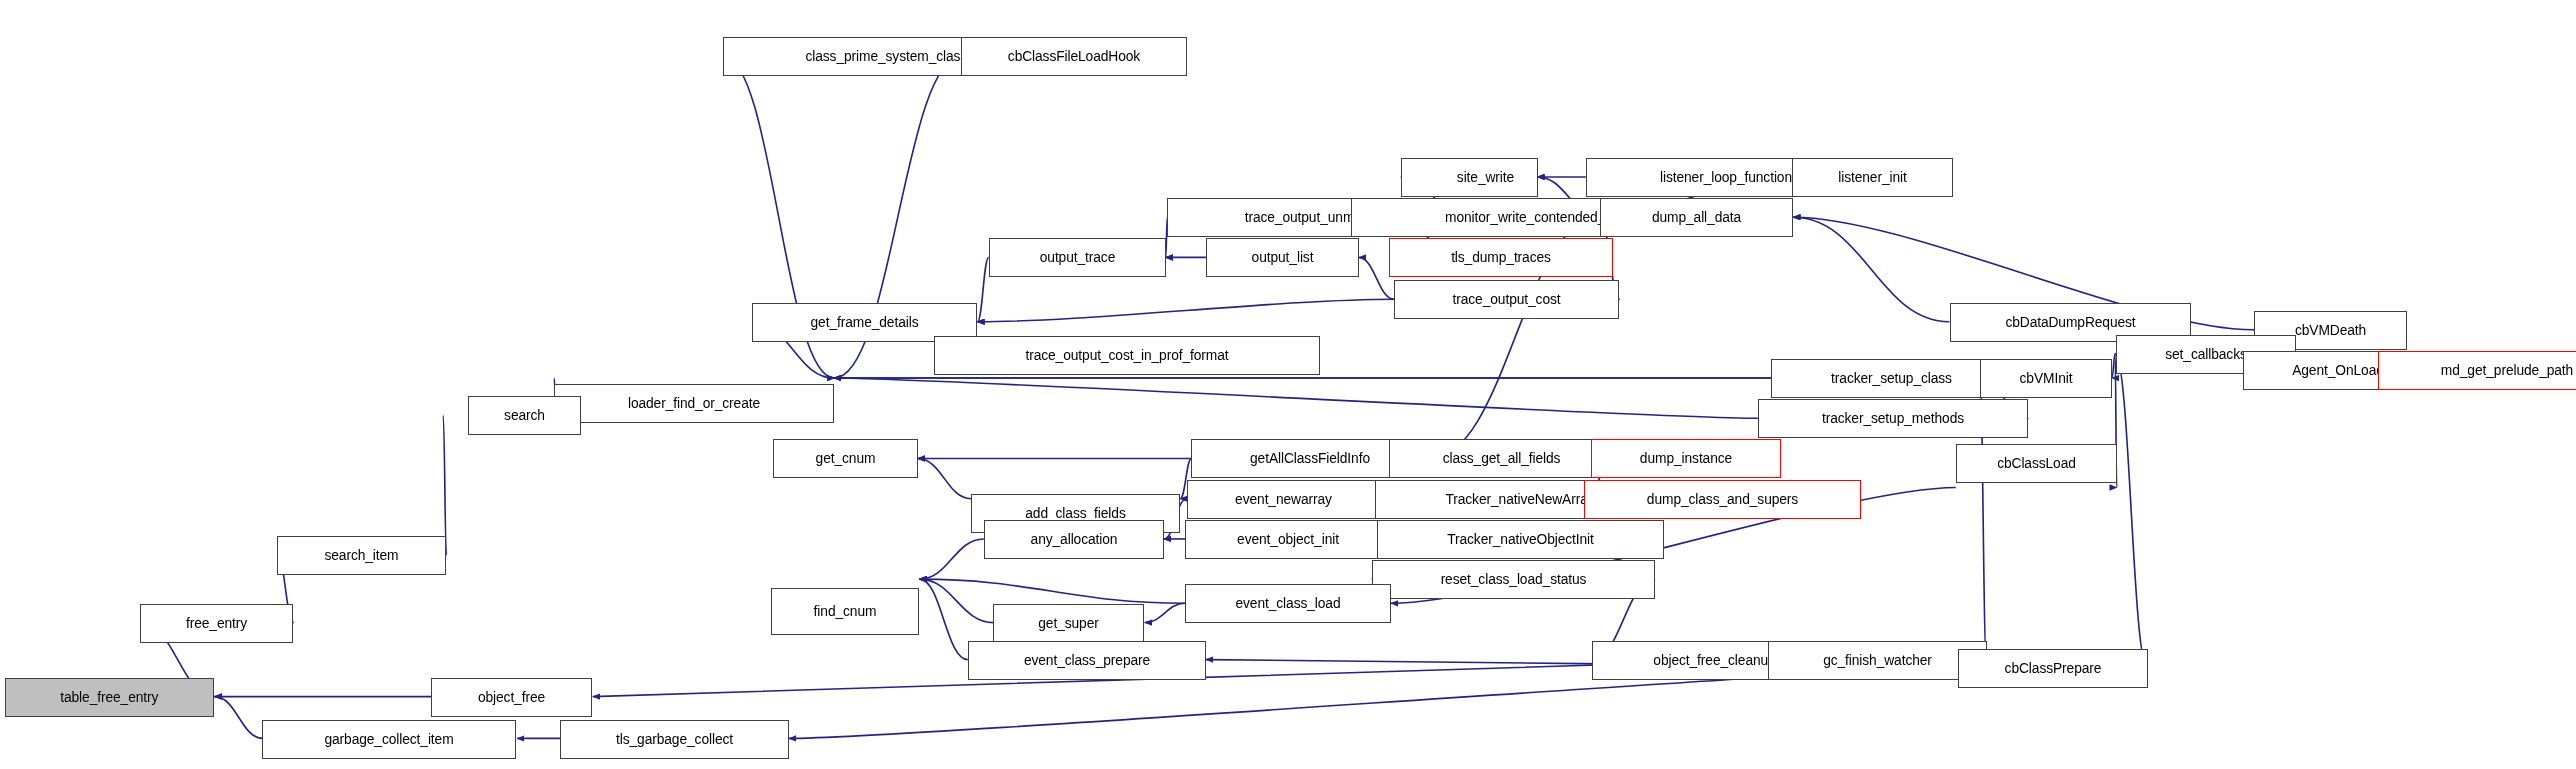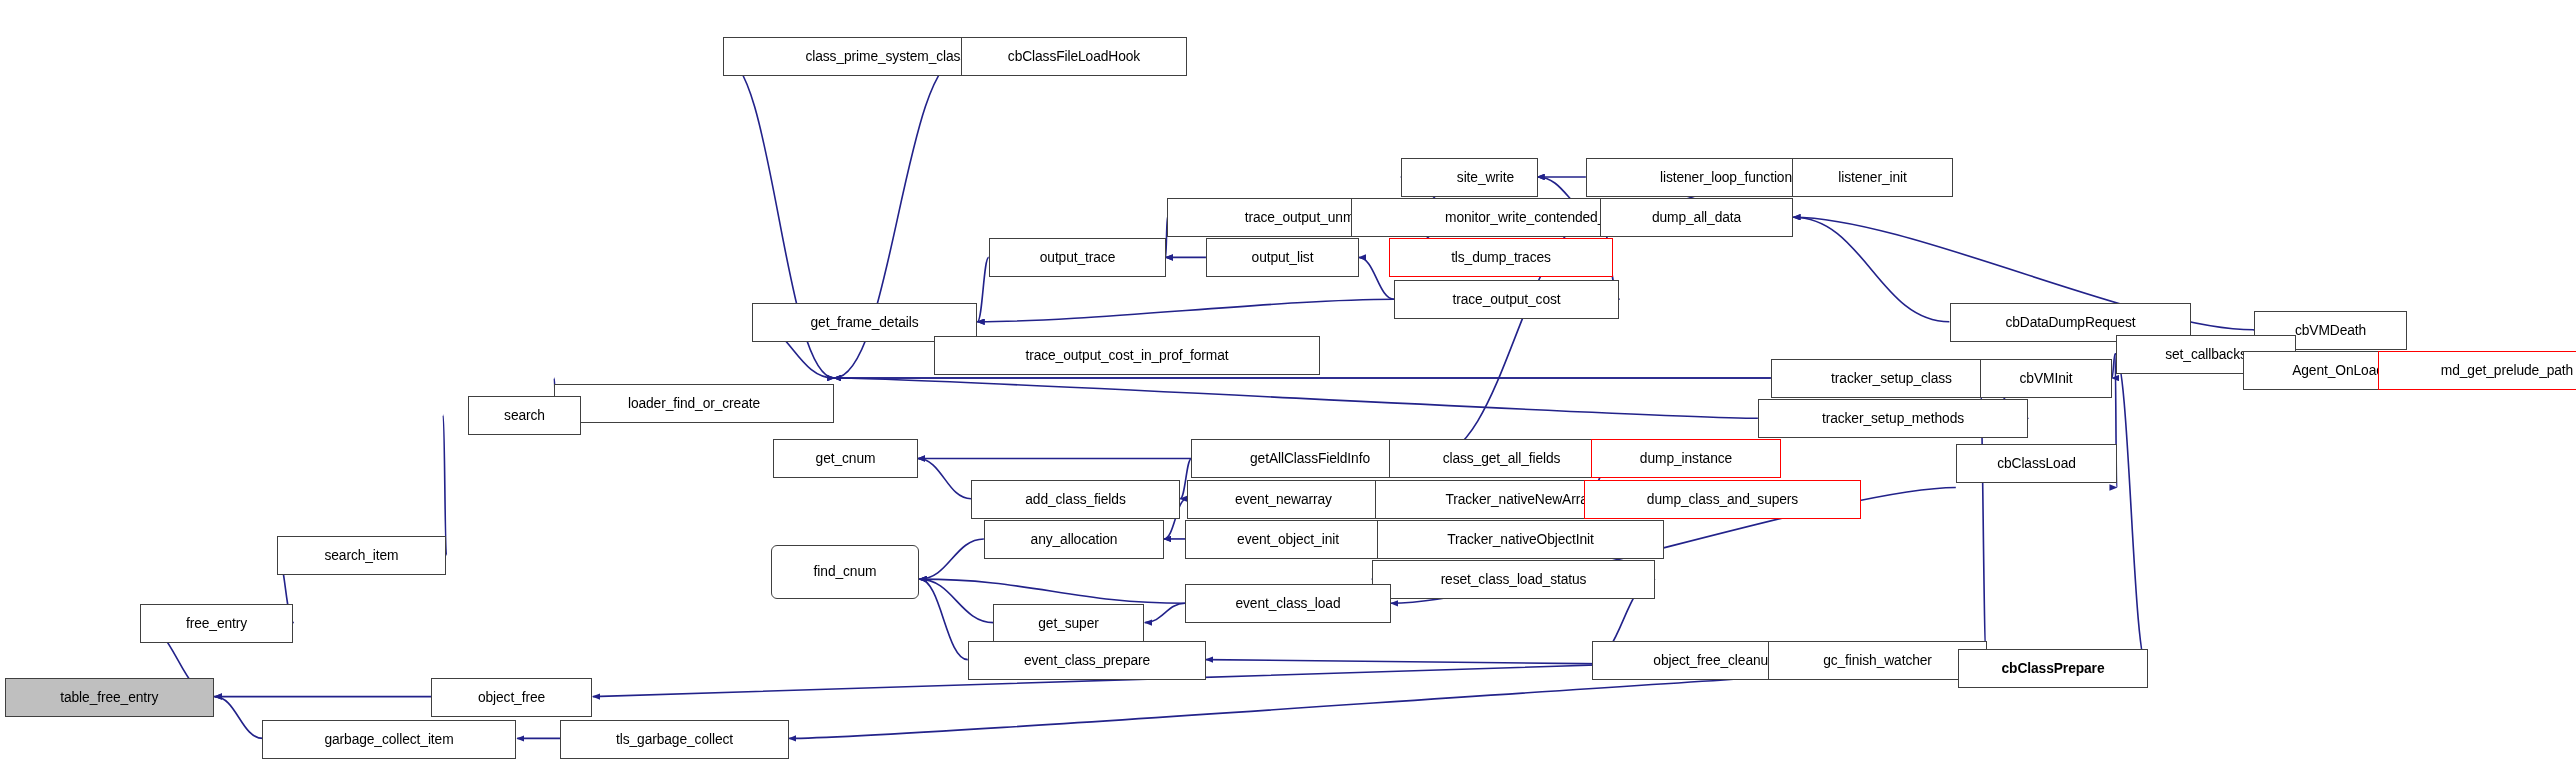--- a/index.html
+++ b/index.html
@@ -127,36 +127,36 @@
       <div class="node" style="left: 554px; top: 359px; width: 280px; height: 39px; margin-top: 25px;">loader_find_or_create</div>
       <div class="node" style="left: 1771px; top: 359px; width: 241px; height: 39px;">tracker_setup_class</div>
       <div class="node" style="left: 1980px; top: 359px; width: 132px; height: 39px;">cbVMInit</div>
       <div class="node" style="left: 443px; top: 396px; width: 113px; height: 39px; margin-left: 25px;">search</div>
       <div class="node" style="left: 1758px; top: 399px; width: 270px; height: 39px;">tracker_setup_methods</div>
       <div class="node" style="left: 773px; top: 439px; width: 145px; height: 39px;">get_cnum</div>
       <div class="node" style="left: 1191px; top: 439px; width: 238px; height: 39px;">getAllClassFieldInfo</div>
       <div class="node" style="left: 1389px; top: 439px; width: 225px; height: 39px;">class_get_all_fields</div>
       <div class="node red" style="left: 1591px; top: 439px; width: 190px; height: 39px;">dump_instance</div>
       <div class="node" style="left: 1956px; top: 444px; width: 161px; height: 39px;">cbClassLoad</div>
-      <div class="node" style="left: 971px; top: 480px; width: 209px; height: 39px;">add_class_fields</div>
+      <div class="node" style="left: 971px; top: 494px; width: 209px; height: 39px;">add_class_fields</div>
       <div class="node" style="left: 1187px; top: 480px; width: 193px; height: 39px;">event_newarray</div>
       <div class="node" style="left: 1375px; top: 480px; width: 290px; height: 39px;">Tracker_nativeNewArray</div>
       <div class="node red" style="left: 1584px; top: 480px; width: 277px; height: 39px;">dump_class_and_supers</div>
       <div class="node" style="left: 984px; top: 520px; width: 180px; height: 39px;">any_allocation</div>
       <div class="node" style="left: 1185px; top: 520px; width: 206px; height: 39px;">event_object_init</div>
       <div class="node" style="left: 1377px; top: 520px; width: 287px; height: 39px;">Tracker_nativeObjectInit</div>
-      <div class="node" style="left: 771px; top: 545px; width: 148px; height: 54px; border-radius: 6px;">find_cnum</div>
+      <div class="node" style="left: 771px; top: 588px; width: 148px; height: 47px;">find_cnum</div>
       <div class="node" style="left: 1372px; top: 560px; width: 283px; height: 39px;">reset_class_load_status</div>
       <div class="node" style="left: 1185px; top: 584px; width: 206px; height: 39px;">event_class_load</div>
       <div class="node" style="left: 993px; top: 604px; width: 151px; height: 39px;">get_super</div>
       <div class="node" style="left: 277px; top: 536px; width: 169px; height: 39px;">search_item</div>
       <div class="node" style="left: 140px; top: 604px; width: 153px; height: 39px;">free_entry</div>
       <div class="node" style="left: 968px; top: 641px; width: 238px; height: 39px;">event_class_prepare</div>
       <div class="node" style="left: 1592px; top: 641px; width: 245px; height: 39px;">object_free_cleanup</div>
       <div class="node" style="left: 1768px; top: 641px; width: 219px; height: 39px;">gc_finish_watcher</div>
-      <div class="node" style="left: 1958px; top: 649px; width: 190px; height: 39px; font-weight: bold;">cbClassPrepare</div>
+      <div class="node" style="left: 1958px; top: 649px; width: 190px; height: 39px;">cbClassPrepare</div>
       <div class="node root" style="left: 4.8px; top: 678px; width: 209px; height: 39px;">table_free_entry</div>
       <div class="node" style="left: 431px; top: 678px; width: 161px; height: 39px;">object_free</div>
       <div class="node" style="left: 262px; top: 720px; width: 254px; height: 39px;">garbage_collect_item</div>
       <div class="node" style="left: 560px; top: 720px; width: 229px; height: 39px;">tls_garbage_collect</div>
     </div>
 </div>
 
 
 </body></html>

